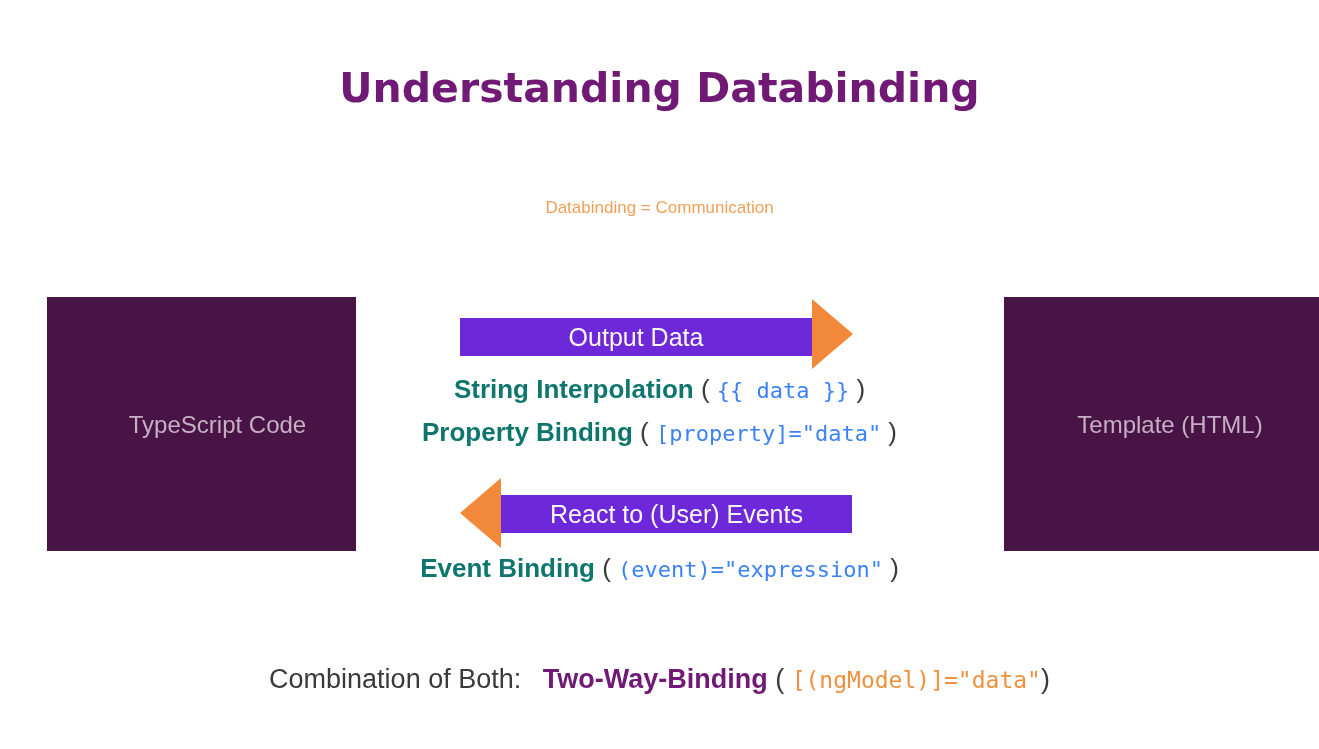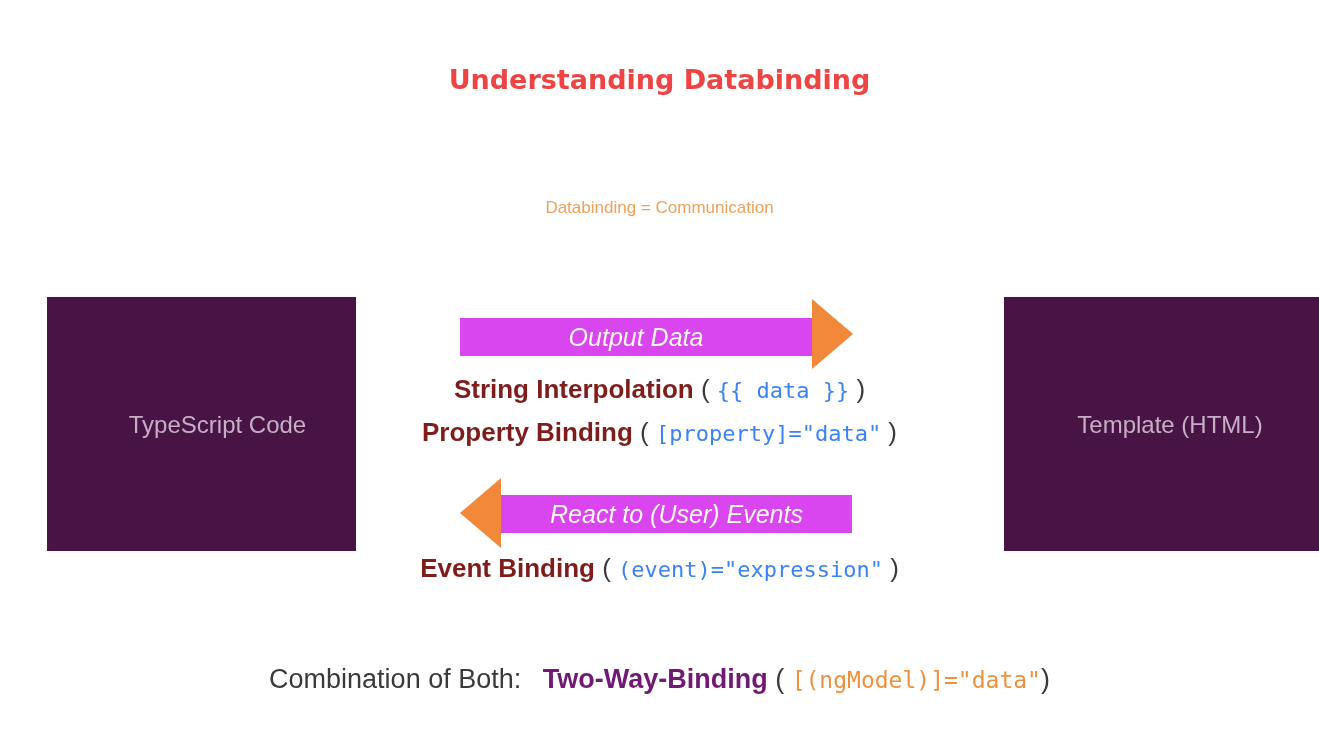--- a/index.html
+++ b/index.html
@@ -9,23 +9,23 @@
     height: 749px;
     background: #ffffff;
     overflow: hidden;
     font-family: "Liberation Sans", sans-serif;
   }
   .title {
     position: absolute;
     top: 64px; left: 0; width: 100%;
     text-align: center;
     font-family: "DejaVu Sans", sans-serif;
-    font-size: 27px;
+    font-size: 41px;
     font-weight: 700;
-    color: #ef4444;
+    color: #701a75;
     letter-spacing: 0px;
   }
   .subtitle {
     position: absolute;
     top: 198px; left: 0; width: 100%;
     text-align: center;
     font-size: 17px;
     font-weight: 400;
     color: #efa15a;
   }
@@ -43,27 +43,26 @@
     font-size: 24px;
     line-height: 35px;
   }
   .box-left  { left: 47px;  width: 277px; padding-left: 32px; }
   .box-right { left: 1004px; width: 332px; }
 
   .arrow { position: absolute; }
   .arrow .arrow-body {
     position: absolute;
     height: 38px;
-    background: #d946ef;
+    background: #6d28d9;
     color: #fcf7f0;
     font-size: 25px;
     display: flex;
     align-items: center;
     justify-content: center;
-    font-style: italic;
   }
   .arrow .arrow-head {
     position: absolute;
     width: 0; height: 0;
     border-top: 35px solid transparent;
     border-bottom: 35px solid transparent;
   }
   .arrow-out { left: 460px; top: 299px; width: 393px; height: 70px; }
   .arrow-out .arrow-body { left: 0; top: 19px; width: 352px; }
   .arrow-out .arrow-head { left: 352px; top: 0; border-left: 41px solid #f1883a; }
@@ -73,21 +72,21 @@
   .arrow-in .arrow-head { left: 0; top: 0; border-right: 41px solid #f1883a; }
 
   .code-line {
     position: absolute;
     left: 0; width: 100%;
     text-align: center;
     white-space: pre;
     font-size: 26px;
     color: #3a3a3a;
   }
-  .code-line .label { font-weight: 700; color: #7f1d1d; }
+  .code-line .label { font-weight: 700; color: #0f766e; }
   .code-line .code {
     font-family: "DejaVu Sans Mono", monospace;
     font-size: 22px;
     color: #3b82f6;
   }
   .line-1 { top: 374px; }
   .line-2 { top: 417px; }
   .line-3 { top: 553px; }
   .footer-line {
     position: absolute;

